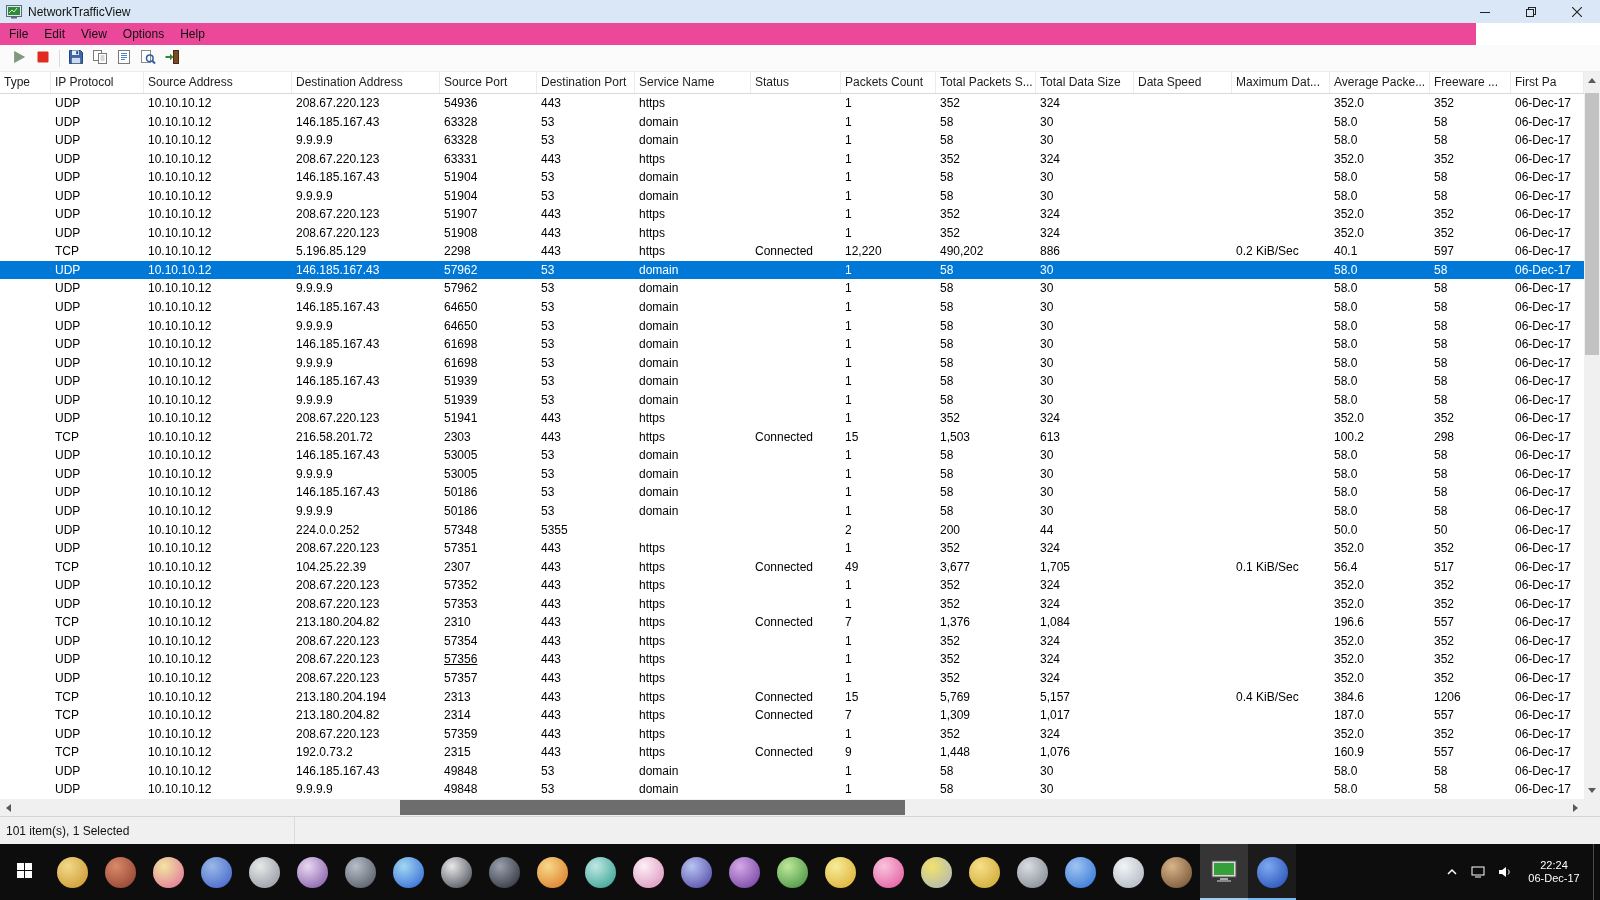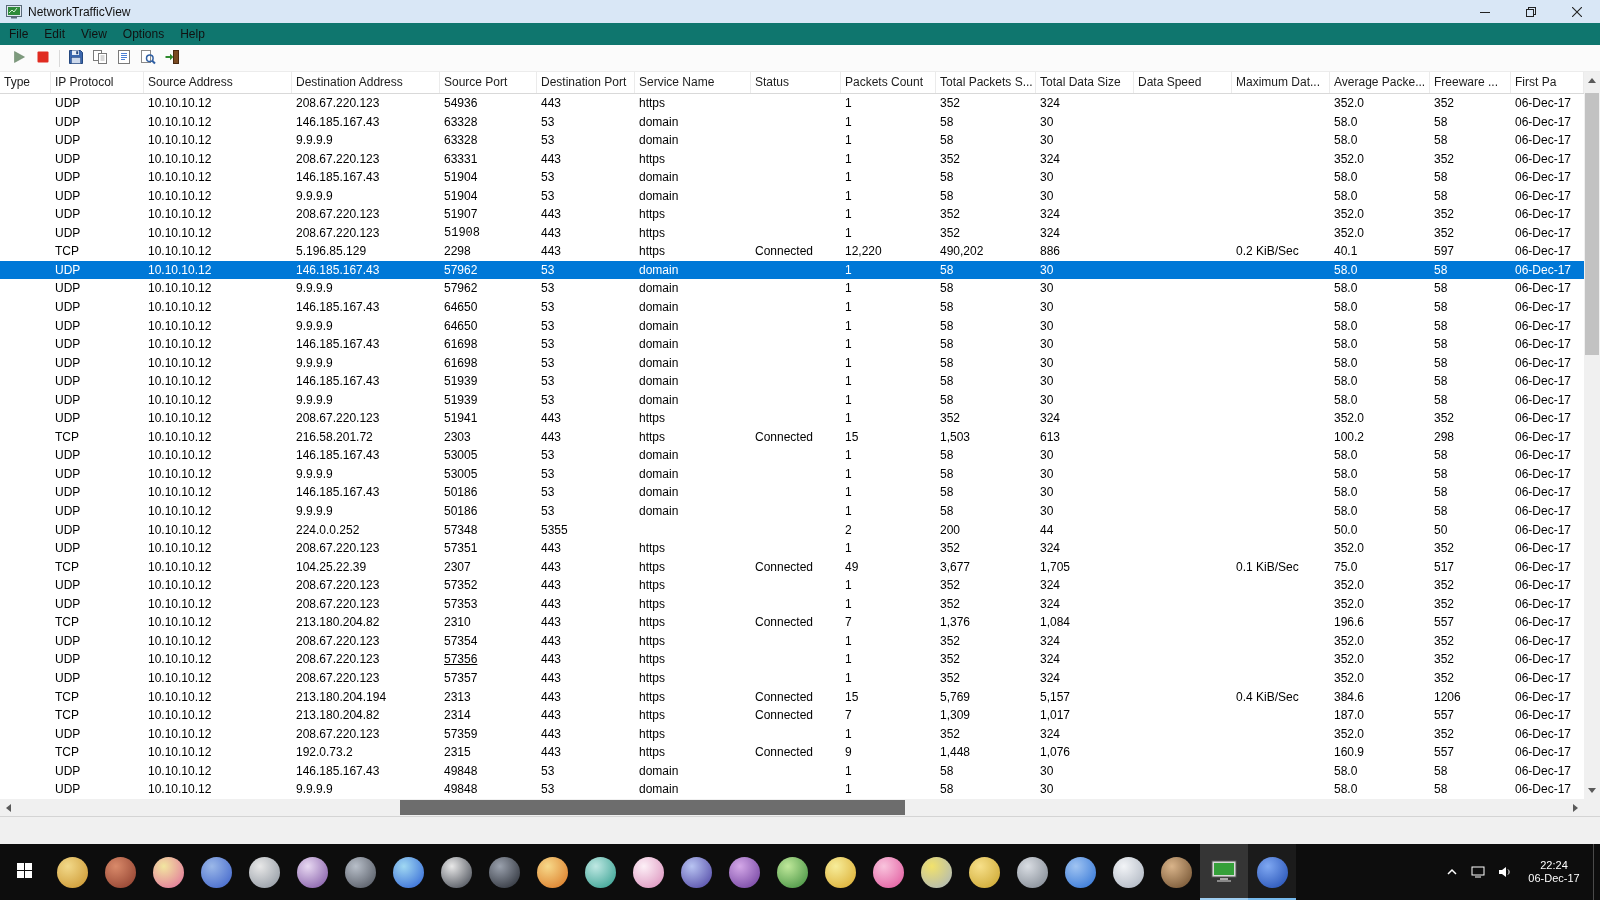--- a/index.html
+++ b/index.html
@@ -8,21 +8,21 @@
 
   
   .titlebar{position:absolute;top:0;left:0;width:1600px;height:23px;background:#d9e7f6;
             display:flex;align-items:center;padding-left:6px;box-sizing:border-box;}
   .titlebar .app-ic{width:16px;height:16px;margin-right:6px;flex:none;}
   .titlebar .ttl{font-size:12px;color:#111;}
   .win-controls{margin-left:auto;display:flex;height:100%;}
   .wc{width:46px;height:100%;display:flex;align-items:center;justify-content:center;}
 
   
-  .menubar{position:absolute;top:23px;left:0;width:1600px;height:22px;background:#0f766e;
+  .menubar{position:absolute;top:23px;left:0;width:1476px;height:22px;background:#ec4899;
            display:flex;align-items:stretch;}
   .menu-item{padding:0 8px;line-height:22px;color:#111;}
   .menu-item:first-child{padding-left:9px;}
 
   
   .toolbar{position:absolute;top:45px;left:0;width:1600px;height:27px;background:#fbfbfb;
            display:flex;align-items:center;padding-left:7px;box-sizing:border-box;
            border-bottom:1px solid #ececec;}
   .tbtn{width:24px;height:23px;display:flex;align-items:center;justify-content:center;}
   .tb-sep{width:1px;height:17px;background:#d9d9d9;margin:0 4px;}
@@ -307,21 +307,21 @@
         <div class="lv-cell" style="width: 98px;"></div>
         <div class="lv-cell" style="width: 100px;">352.0</div>
         <div class="lv-cell" style="width: 81px;">352</div>
         <div class="lv-cell" style="width: 73px;">06-Dec-17</div>
       </div>
       <div class="lv-row">
         <div class="lv-cell" style="width: 51px;"></div>
         <div class="lv-cell" style="width: 93px;">UDP</div>
         <div class="lv-cell" style="width: 148px;">10.10.10.12</div>
         <div class="lv-cell" style="width: 148px;">208.67.220.123</div>
-        <div class="lv-cell" style="width: 97px; font-family: Liberation Mono, monospace;">51908</div>
+        <div class="lv-cell" style="width: 97px;">51908</div>
         <div class="lv-cell" style="width: 98px;">443</div>
         <div class="lv-cell" style="width: 116px;">https</div>
         <div class="lv-cell" style="width: 90px;"></div>
         <div class="lv-cell" style="width: 95px;">1</div>
         <div class="lv-cell" style="width: 100px;">352</div>
         <div class="lv-cell" style="width: 98px;">324</div>
         <div class="lv-cell" style="width: 98px;"></div>
         <div class="lv-cell" style="width: 98px;"></div>
         <div class="lv-cell" style="width: 100px;">352.0</div>
         <div class="lv-cell" style="width: 81px;">352</div>
@@ -640,21 +640,21 @@
         <div class="lv-cell" style="width: 148px;">104.25.22.39</div>
         <div class="lv-cell" style="width: 97px;">2307</div>
         <div class="lv-cell" style="width: 98px;">443</div>
         <div class="lv-cell" style="width: 116px;">https</div>
         <div class="lv-cell" style="width: 90px;">Connected</div>
         <div class="lv-cell" style="width: 95px;">49</div>
         <div class="lv-cell" style="width: 100px;">3,677</div>
         <div class="lv-cell" style="width: 98px;">1,705</div>
         <div class="lv-cell" style="width: 98px;"></div>
         <div class="lv-cell" style="width: 98px;">0.1 KiB/Sec</div>
-        <div class="lv-cell" style="width: 100px;">75.0</div>
+        <div class="lv-cell" style="width: 100px;">56.4</div>
         <div class="lv-cell" style="width: 81px;">517</div>
         <div class="lv-cell" style="width: 73px;">06-Dec-17</div>
       </div>
       <div class="lv-row">
         <div class="lv-cell" style="width: 51px;"></div>
         <div class="lv-cell" style="width: 93px;">UDP</div>
         <div class="lv-cell" style="width: 148px;">10.10.10.12</div>
         <div class="lv-cell" style="width: 148px;">208.67.220.123</div>
         <div class="lv-cell" style="width: 97px;">57352</div>
         <div class="lv-cell" style="width: 98px;">443</div>
@@ -892,20 +892,21 @@
     <div class="hs-thumb"></div>
     <div class="hs-arrow right">
       <svg width="5" height="8">
           <path d="M0 0l5 4-5 4z" fill="#5a5a5a"></path>
         </svg>
     </div>
   </div>
   <div class="sb-corner"></div>
 
   <div class="statusbar">
+    <div class="sb-panel p1">101 item(s), 1 Selected</div>
     <div class="sb-panel p3"></div>
   </div>
 
   <div class="taskbar">
     <div class="start">
       <span>
         <svg width="15" height="15">
             <rect width="7" height="7" fill="#fff"></rect>
             <rect x="8" width="7" height="7" fill="#fff"></rect>
             <rect y="8" width="7" height="7" fill="#fff"></rect>

